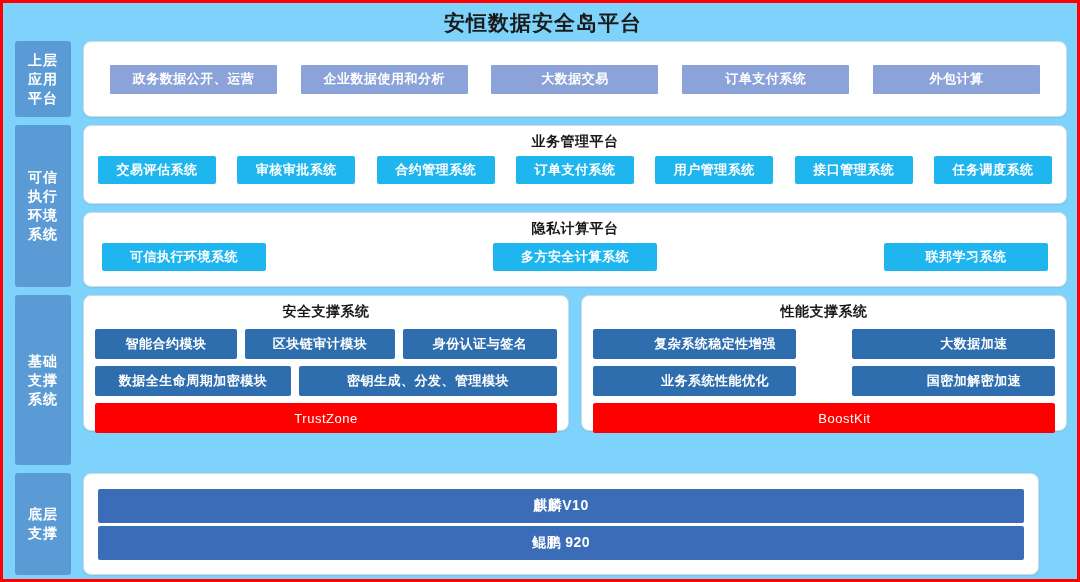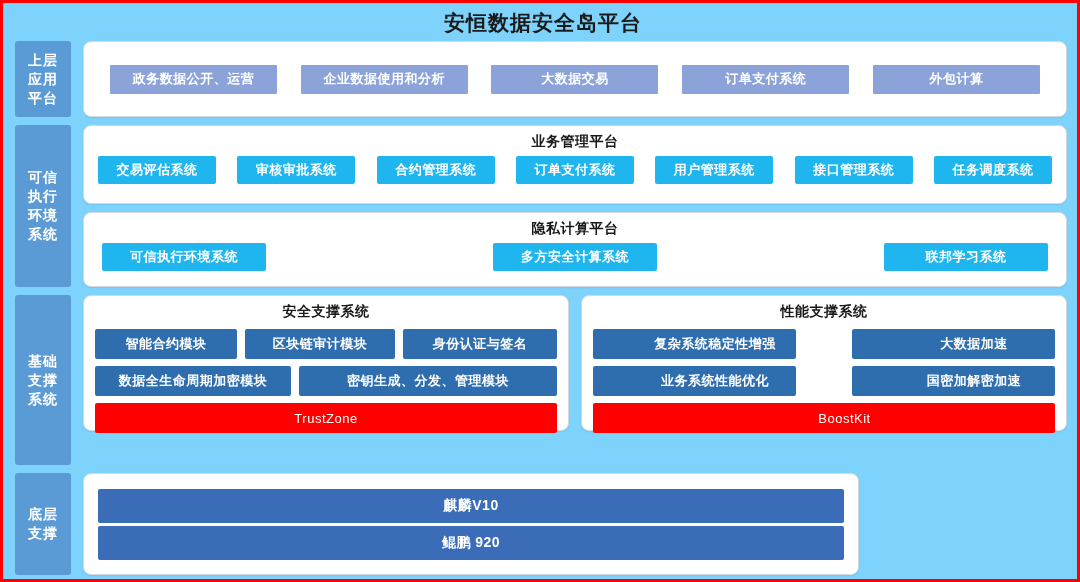--- a/index.html
+++ b/index.html
@@ -102,21 +102,21 @@
   .chip.violet { background: #8ba3d9; height: 29px; border-radius: 1px; }
   .chip.cyan   { background: #1fb6ef; height: 28px; border-radius: 2px; }
   .chip.blue   { background: #2e6eaf; height: 30px; border-radius: 2px; }
   .chip.red    { background: #ff0000; height: 30px; border-radius: 2px; font-weight: normal; font-size: 13px; }
   .chip.navy   { background: #3b6cb8; height: 34px; border-radius: 2px; font-size: 14px; }
 
   
   #row-app       { left: 12px; top: 38px;  width: 1052px; height: 76px; }
   #row-mid       { left: 12px; top: 122px; width: 1052px; height: 162px; }
   #row-base      { left: 12px; top: 292px; width: 1052px; height: 170px; }
-  #row-bottom    { left: 12px; top: 470px; width: 844px; height: 102px; }
+  #row-bottom    { left: 12px; top: 470px; width: 1024px; height: 102px; }
 
   #app-card { height: 76px; display: flex; align-items: center; }
   #app-chips { width: 100%; justify-content: space-around; padding: 0 14px; }
   #app-chips .chip { width: 167px; }
 
   #biz-card { height: 79px; }
   #biz-chips { justify-content: space-between; padding: 5px 14px 0 14px; }
   #biz-chips .chip { width: 118px; }
 
   #priv-card { height: 75px; }

